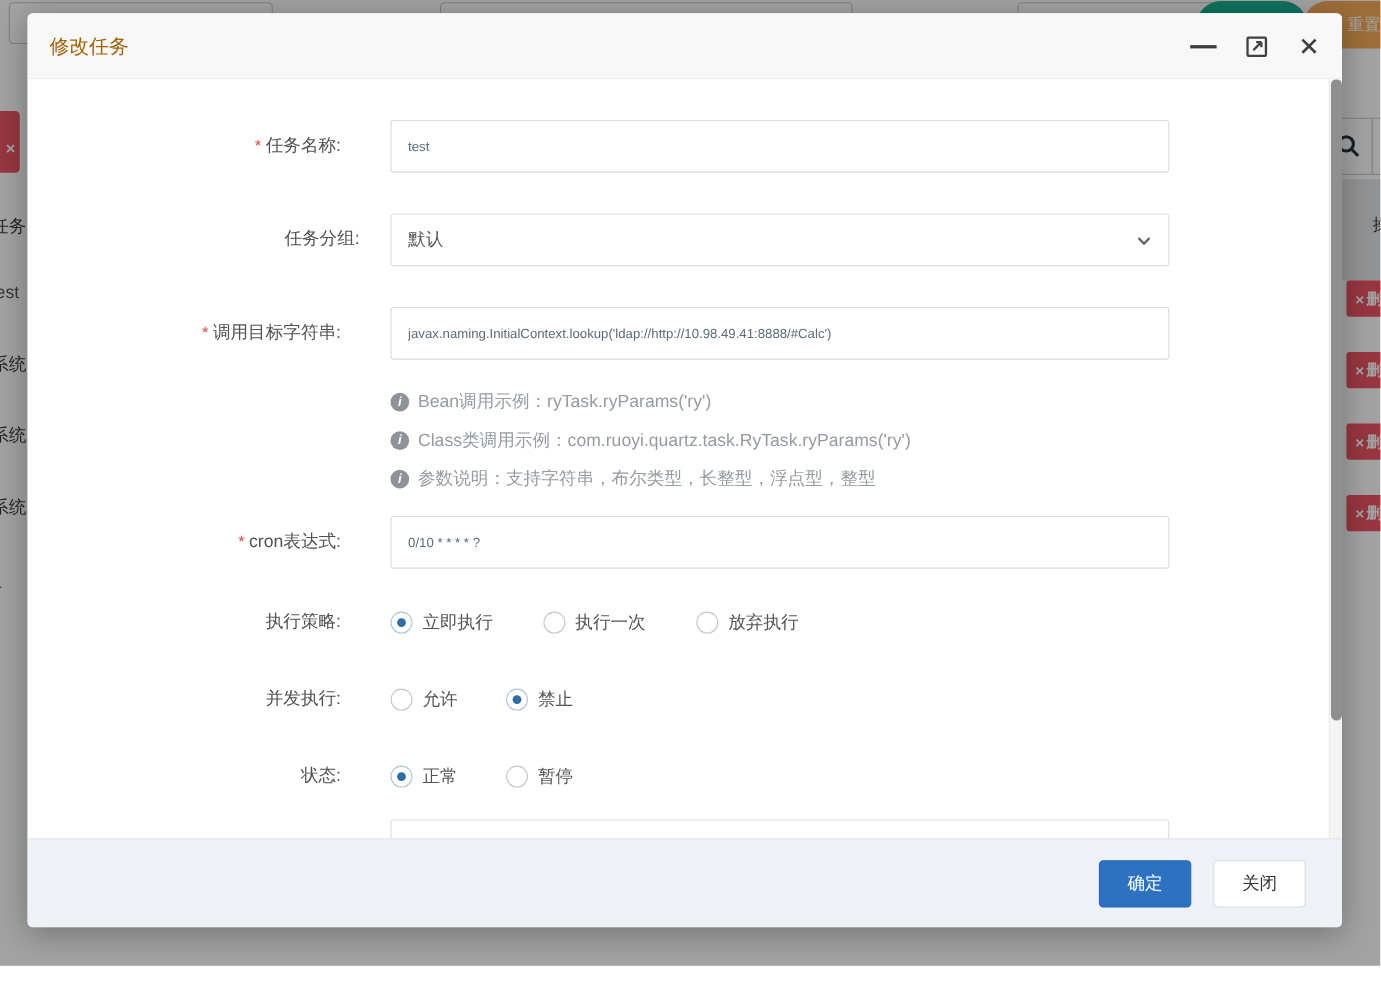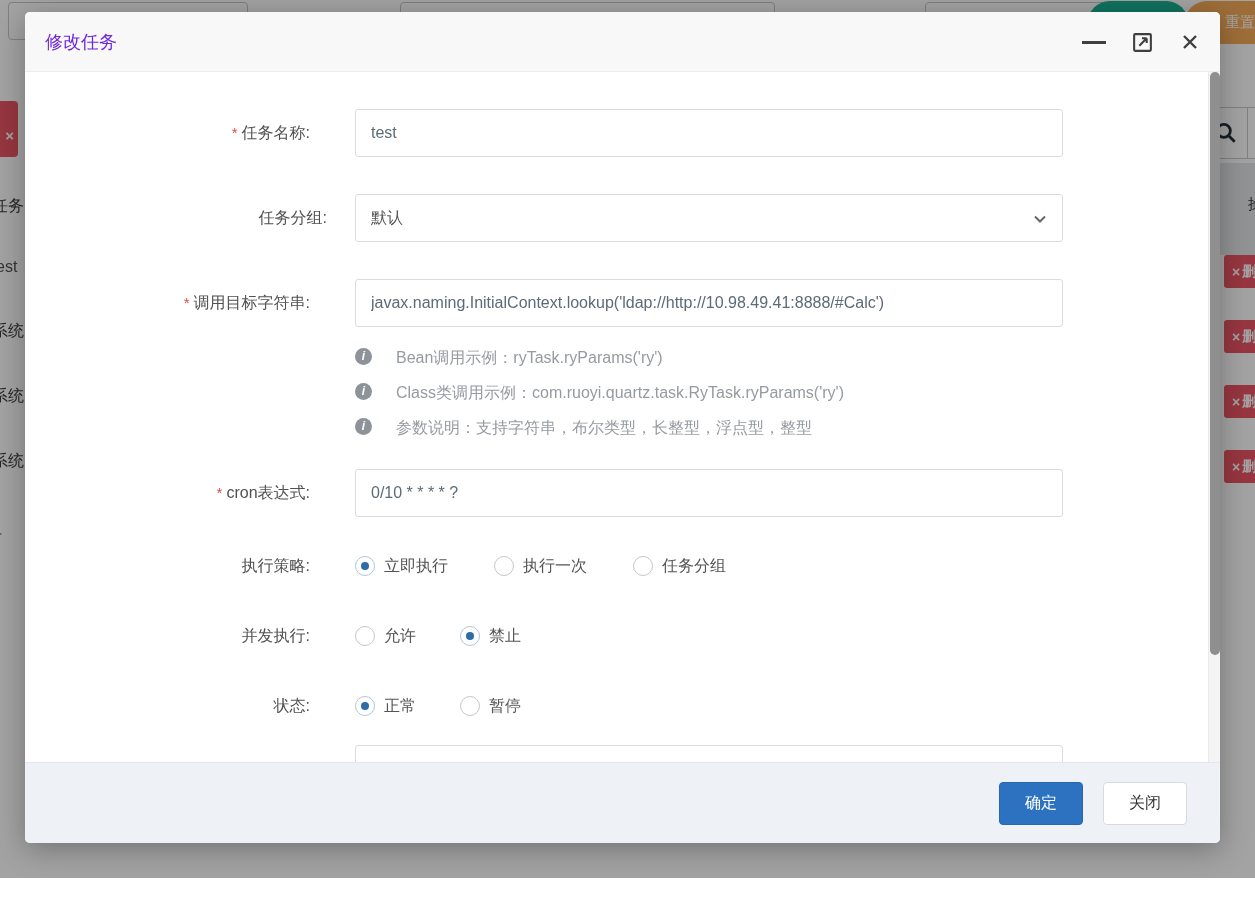--- a/index.html
+++ b/index.html
@@ -25,38 +25,38 @@
   .bg-del { position:absolute; left:1224px; width:70px; height:33px; background:#ed5565; border-radius:3px;
             color:#fff; font-size:14px; font-weight:bold; display:flex; align-items:center; padding-left:8px; gap:2px;
             white-space:nowrap; overflow:hidden; }
   .dim-overlay { position:absolute; left:0; top:0; width:1255px; height:878px; background:rgba(0,0,0,0.36); z-index:5; }
 
   
   .modal { position:absolute; left:25px; top:12px; width:1195px; height:831px; background:#fff;
            border-radius:5px; box-shadow:0 6px 30px rgba(0,0,0,0.3); z-index:10; overflow:hidden; }
   .modal-header { position:relative; height:60px; background:#f8f8f8; border-bottom:1px solid #ececec;
                   display:flex; align-items:center; }
-  .modal-title { font-size:18px; color:#6d28d9; padding-left:20px; }
+  .modal-title { font-size:18px; color:#a16207; padding-left:20px; }
   .modal-controls { position:absolute; right:14px; top:0; height:60px; display:flex; align-items:center; gap:16px; }
   .ctl { width:32px; height:32px; display:flex; align-items:center; justify-content:center; cursor:pointer; }
   .ctl-min-bar { width:24px; height:3px; background:#3f3f3f; }
 
   .modal-body { position:relative; height:690px; background:#fff; overflow:hidden; }
 
   .row { position:absolute; left:0; width:100%; }
   .lbl { position:absolute; left:0; width:285px; text-align:right; color:#515151; font-size:16px; }
   .lbl .star { color:#e04b4b; margin-right:4px; font-size:15px; }
   .ctrl { position:absolute; left:330px; width:708px; }
   .txt-input { width:708px; height:48px; border:1px solid #dcdcdc; border-radius:3px; padding:0 15px;
-               font-size:16px; color:#5c6b77; font-family:"Liberation Sans","DejaVu Sans",sans-serif; background:#fff; outline:none; }
+               font-size:12px; color:#5c6b77; font-family:"Liberation Sans","DejaVu Sans",sans-serif; background:#fff; outline:none; }
   .select-box { position:relative; width:708px; height:48px; border:1px solid #dcdcdc; border-radius:3px;
                 background:#fff; display:flex; align-items:center; padding:12px 15px; color:#555; cursor:pointer; }
   .select-box .chev { position:absolute; right:14px; top:16px; }
 
-  .hint-line { display:flex; gap:24px; height:35px; color:#959ba1; font-size:16px; white-space:nowrap; }
+  .hint-line { display:flex; align-items:center; gap:8px; height:35px; color:#959ba1; font-size:16px; white-space:nowrap; }
   .info-i { display:inline-block; width:17px; height:17px; border-radius:50%; background:#8d9399; color:#fff;
             font-size:12px; font-weight:bold; font-style:italic; text-align:center; line-height:17px; flex:0 0 17px; }
   .info-i::before { content:"i"; }
 
   .radio-row-label { line-height:32px; }
   .radio-group { display:flex; align-items:center; height:32px; }
   .radio-opt { display:flex; align-items:center; cursor:pointer; margin-right:46px; }
   .radio-opt.narrow { margin-right:44px; }
   .radio-circle { width:20px; height:20px; border-radius:50%; border:1px solid #c7c7c7; background:#fff;
                   margin-right:9px; position:relative; flex:0 0 20px; }
@@ -219,21 +219,21 @@
         <div class="radio-opt on">
           <span class="radio-circle"></span>
           <span class="radio-text">立即执行</span>
         </div>
         <div class="radio-opt">
           <span class="radio-circle"></span>
           <span class="radio-text">执行一次</span>
         </div>
         <div class="radio-opt">
           <span class="radio-circle"></span>
-          <span class="radio-text">任务分组</span>
+          <span class="radio-text">放弃执行</span>
         </div>
       </div>
     </div>
 
     <div class="row" style="top:548px; height:32px;">
       <div class="lbl radio-row-label">
         <span>并发执行:</span>
       </div>
       <div class="ctrl radio-group">
         <div class="radio-opt narrow">

